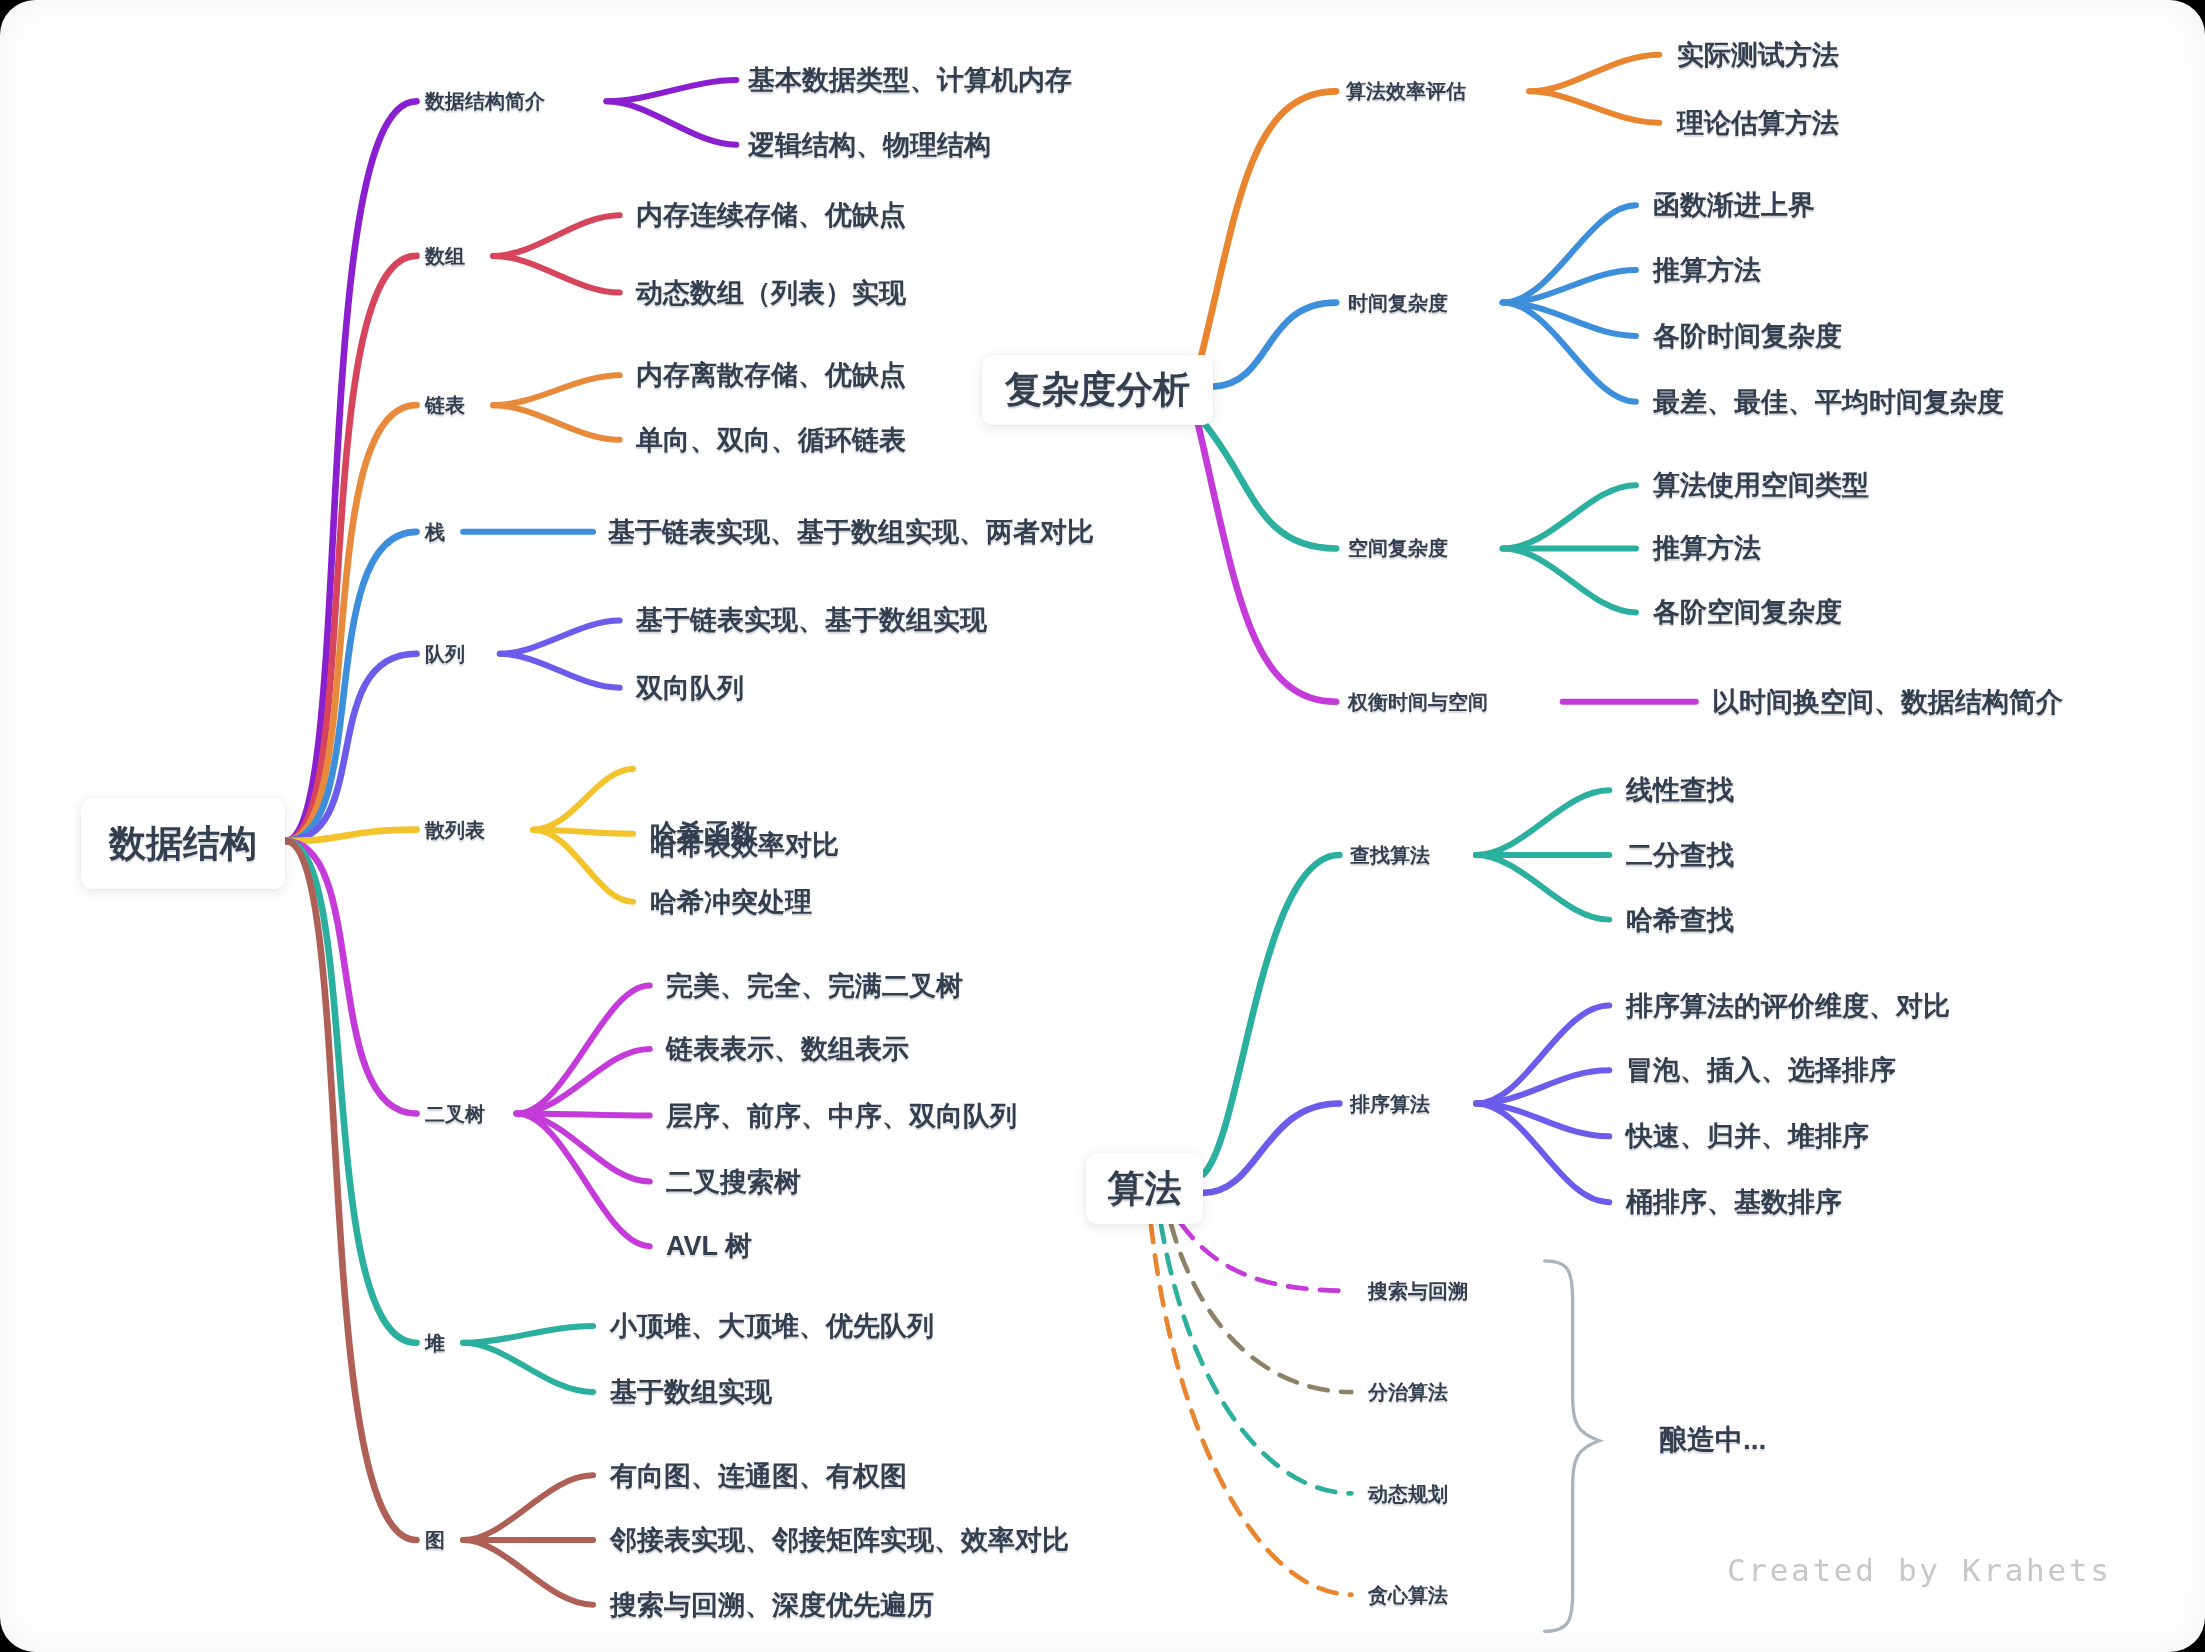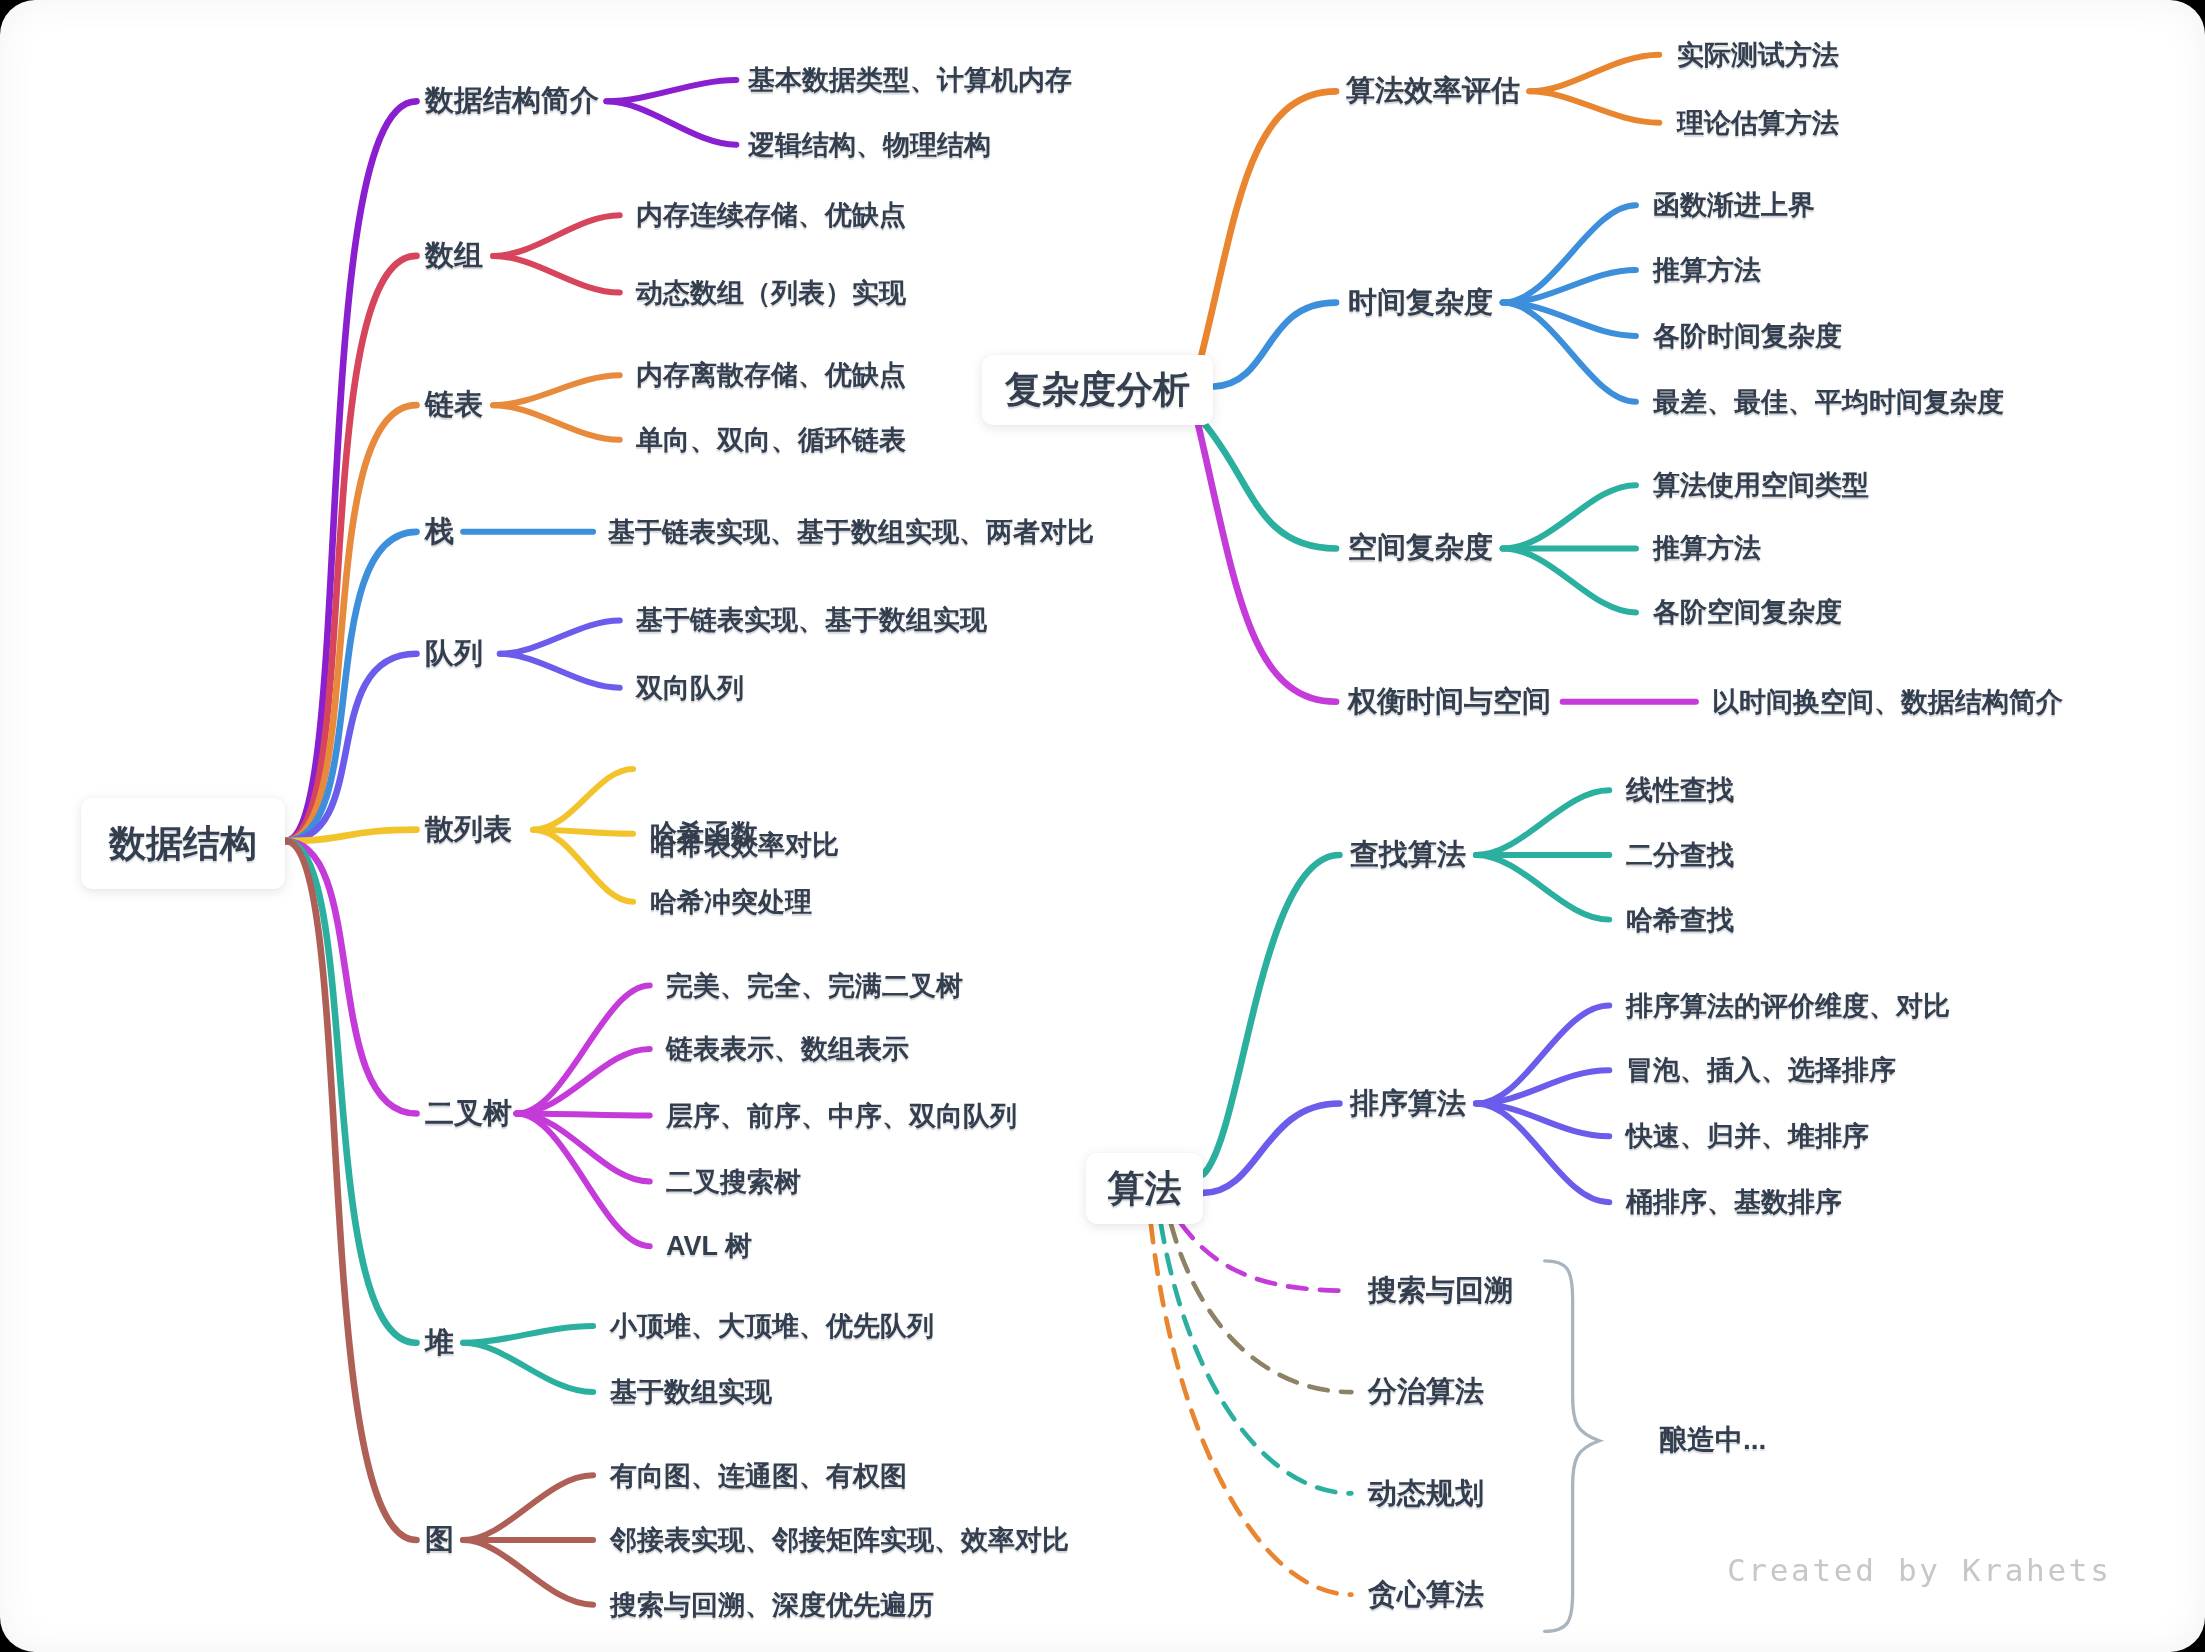--- a/index.html
+++ b/index.html
@@ -1,20 +1,20 @@
 <!DOCTYPE html>
 <html style="font-size:10.7px"><head>
 <meta charset="utf-8">
 <style>
   html,body{margin:0;padding:0;background:#000;}
   body{width:2205px;height:1652px;position:relative;font-family:"Liberation Sans",sans-serif;}
   .canvas{position:absolute;left:0;top:0;width:2205px;height:1652px;background:#fff;border-radius:35px;overflow:hidden;box-shadow:inset 0 0 40px rgba(0,0,0,.05);}
   svg.edges{position:absolute;left:0;top:0;}
   .node{position:absolute;transform:translateY(-50%);white-space:nowrap;color:#333E4F;font-weight:700;text-shadow:0 2px 1.3px rgba(45,55,70,.22);}
-  .branch{font-size:29px;}
+  .branch{font-size:20px;}
   .leaf{font-size:27px;}
   .root-card{position:absolute;background:#fff;border-radius:10.7px;box-shadow:0 2.7px 12px rgba(0,0,0,.10), 0 0 1.3px rgba(0,0,0,.06);display:flex;align-items:center;justify-content:center;color:#333E4F;font-weight:700;font-size:37px;text-shadow:0 2px 1.3px rgba(45,55,70,.2);z-index:5;}
   .note{position:absolute;transform:translateY(-50%);font-size:28px;font-weight:700;color:#333E4F;white-space:nowrap;text-shadow:0 2px 1.3px rgba(45,55,70,.2);}
   .watermark{position:absolute;transform:translateY(-50%);font-family:"DejaVu Sans Mono","Liberation Mono",monospace;font-size:31px;color:#C7C7C7;letter-spacing:2.7px;white-space:nowrap;}
 </style>
 </head>
 <body>
 
 <div class="canvas">
 

